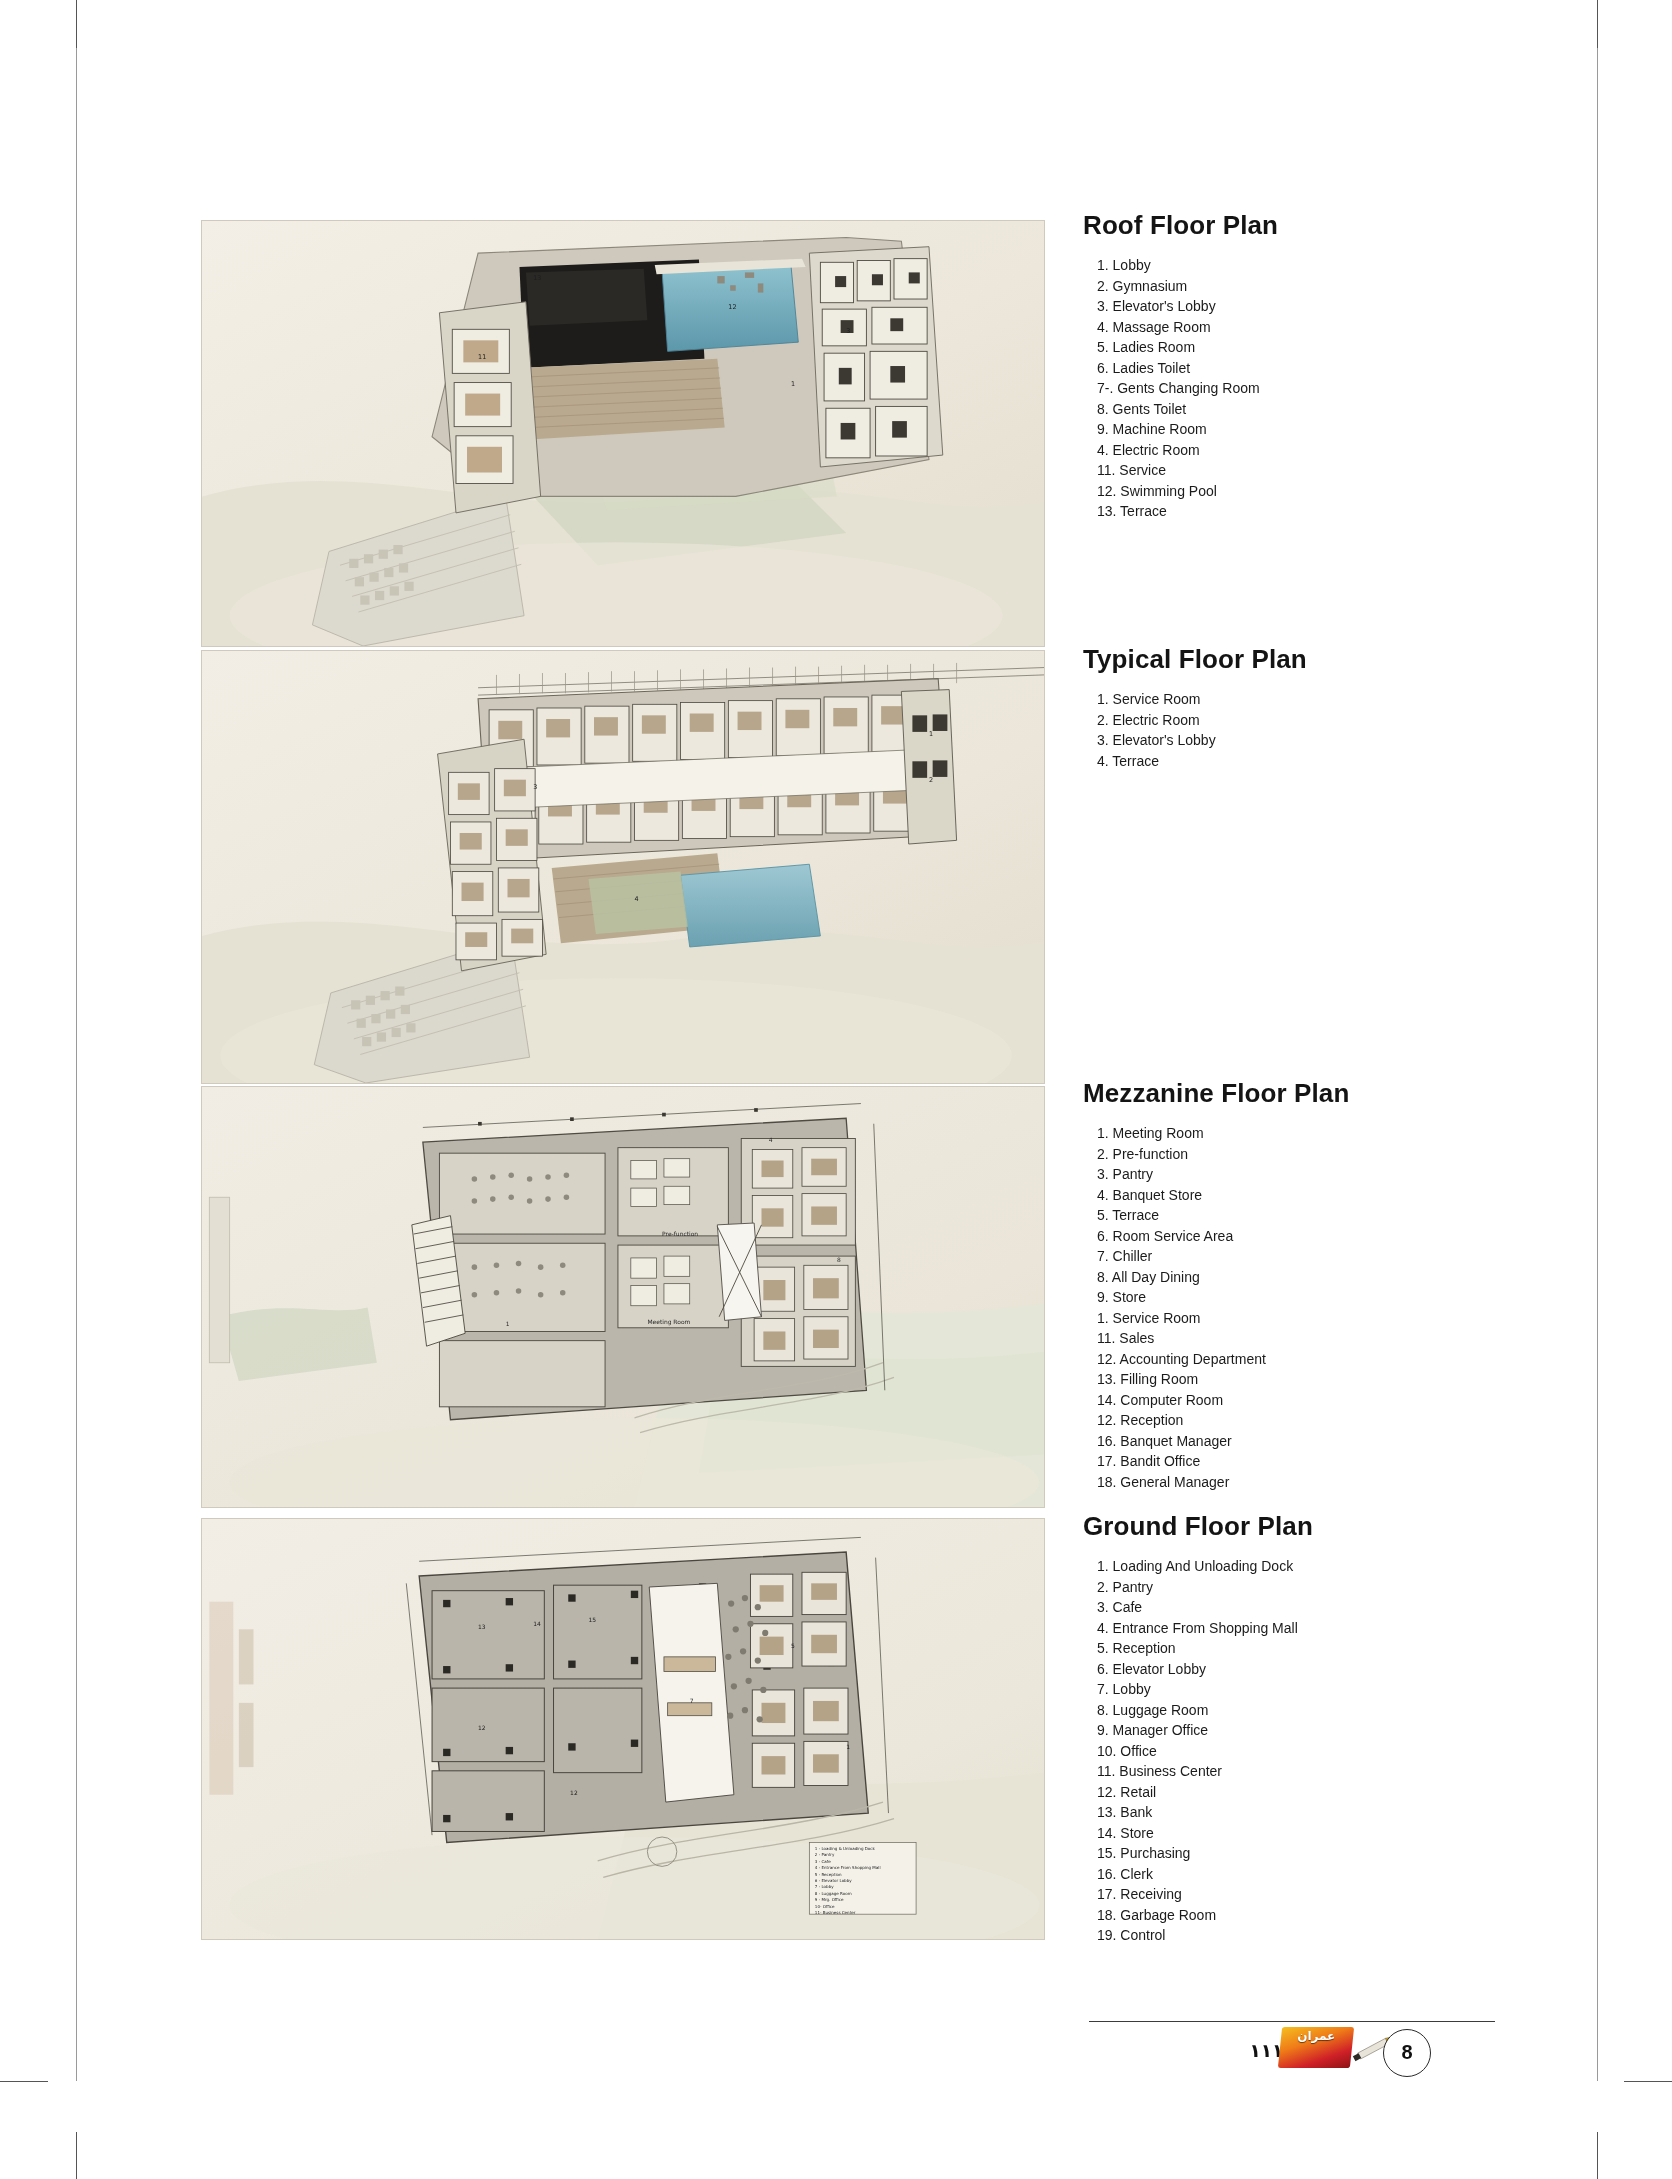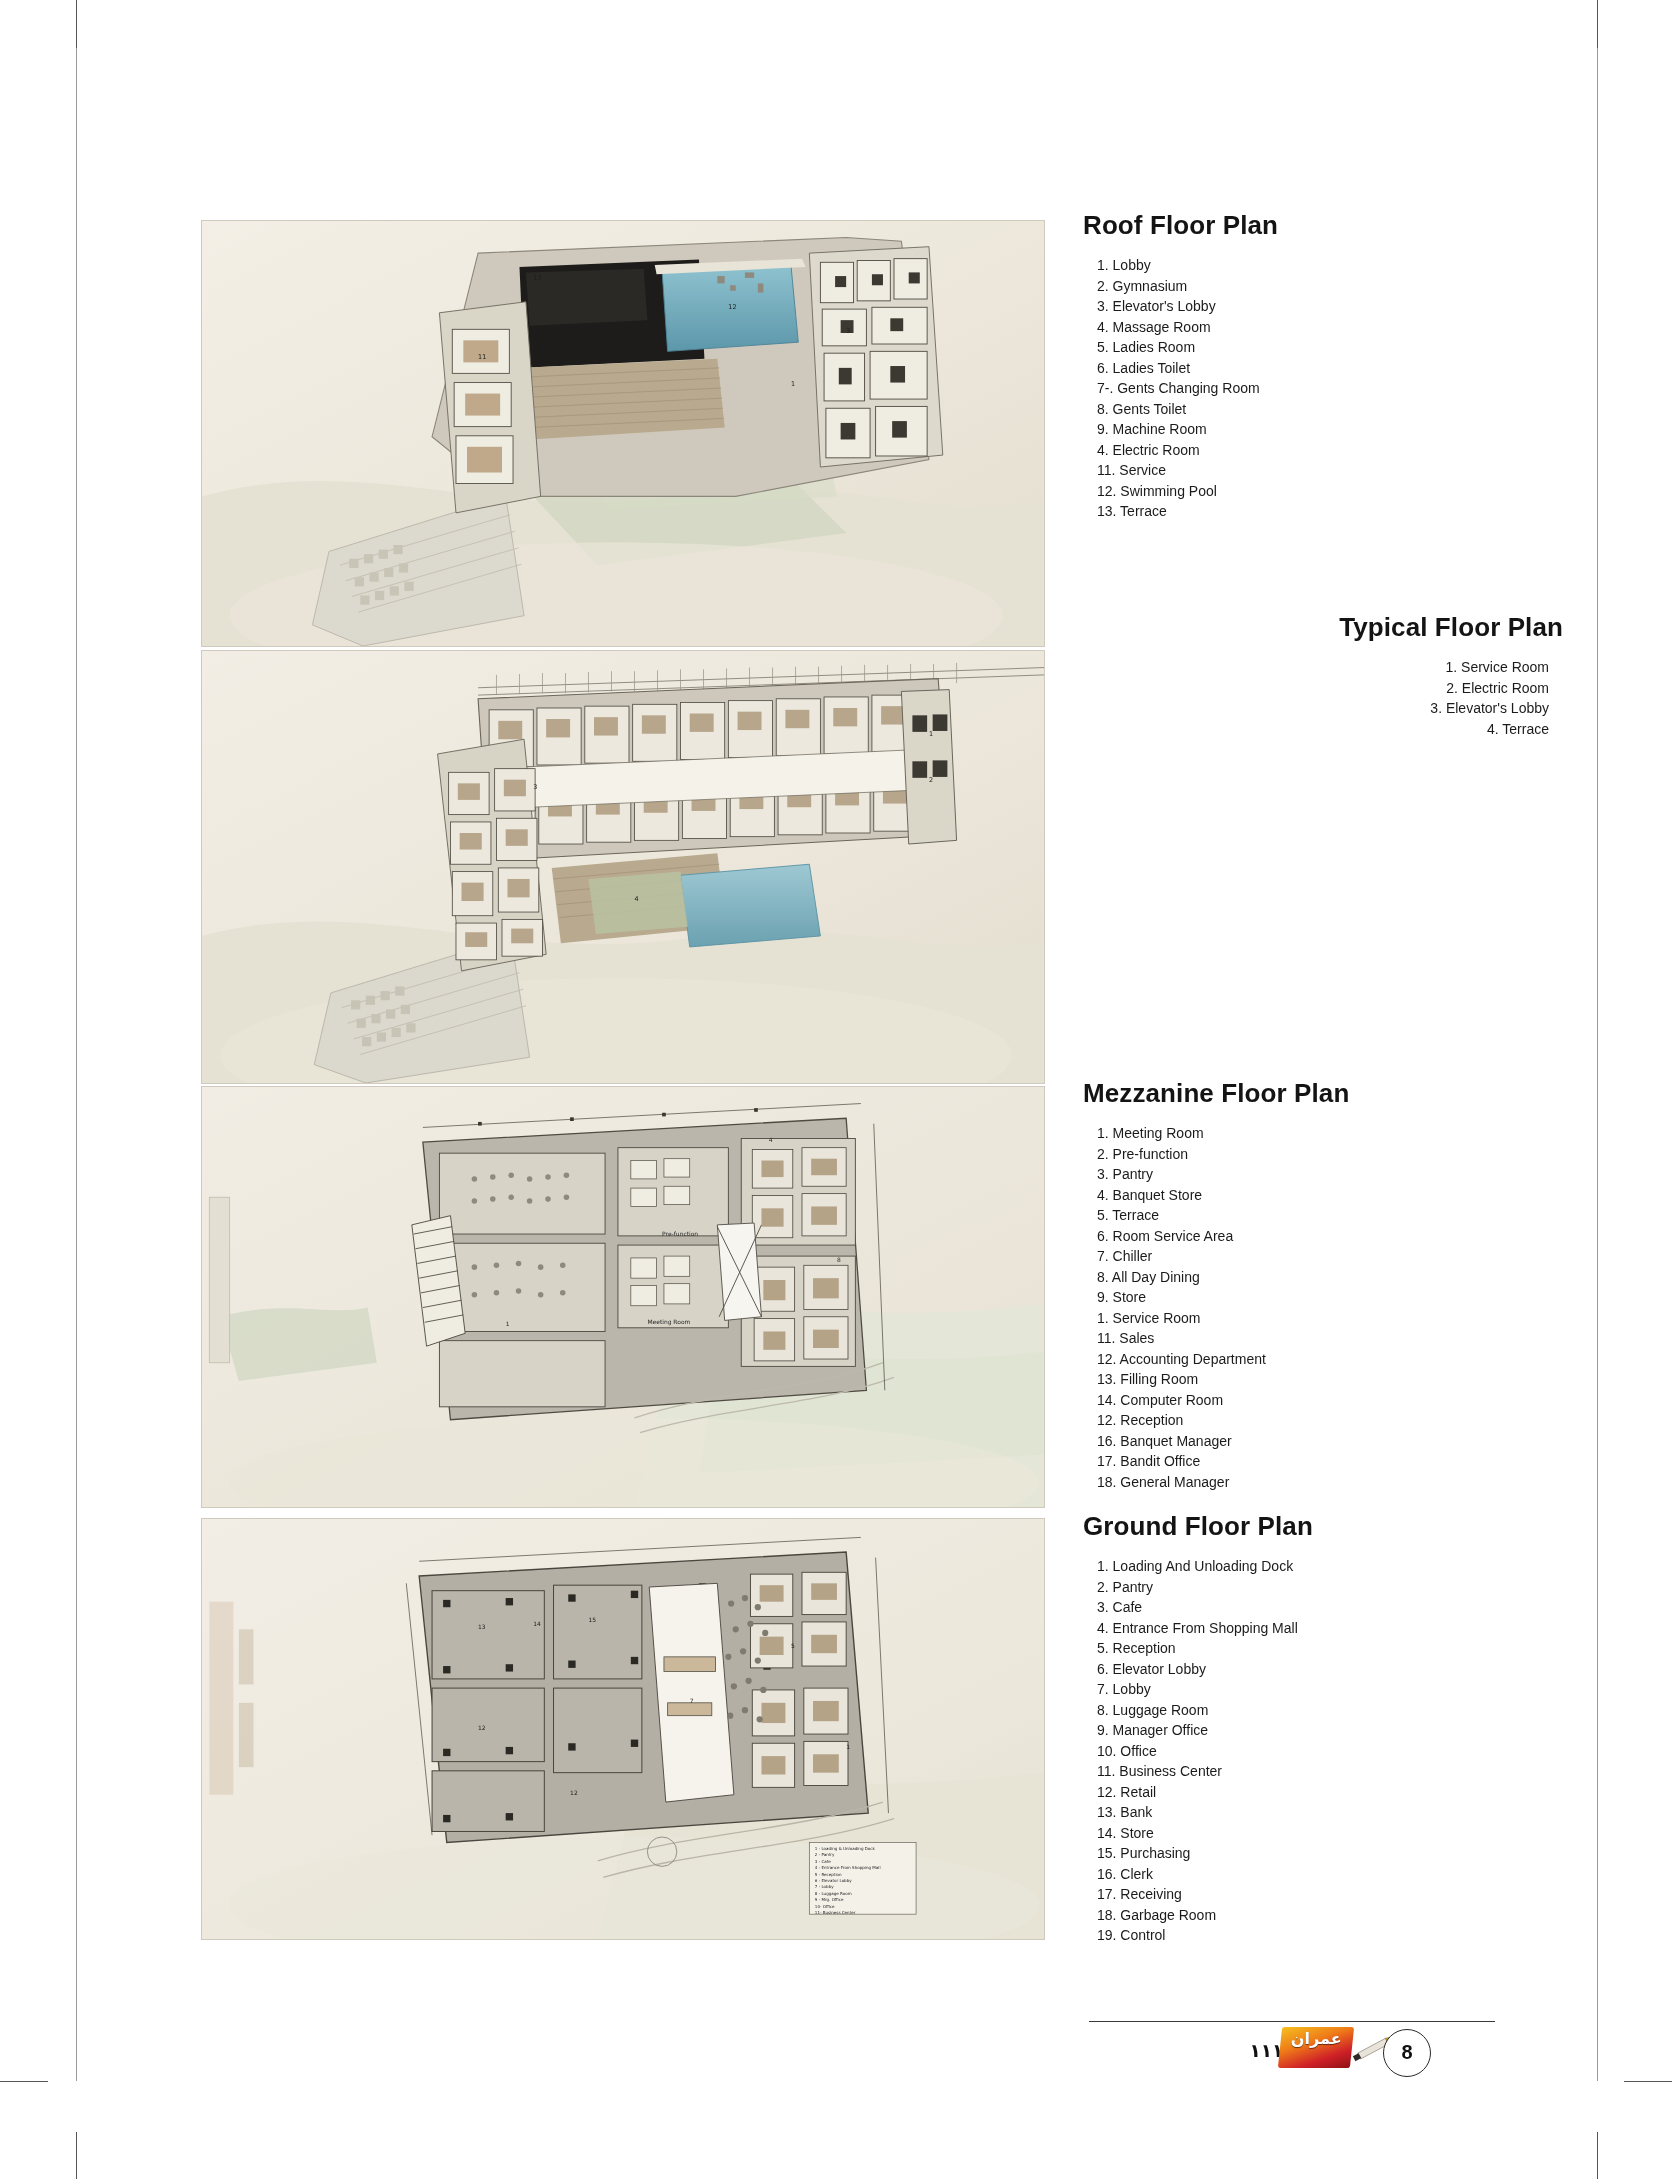--- a/index.html
+++ b/index.html
@@ -116,21 +116,21 @@
     width: 72px; height: 41px;
     background: linear-gradient(160deg,#f4bf1f 0%, #ef7b18 38%, #cf2027 72%, #8e1316 100%);
     transform: skewX(-6deg);
     border-radius: 2.8px;
   }
   .logo-text-ar {
     position: absolute;
     left: 9.2px; top: 8.3px;
     width: 66px;
     text-align: center;
-    font-size: 16px;
+    font-size: 12px;
     font-weight: bold;
     color: #ffffff;
     direction: rtl;
     font-family: "DejaVu Sans", sans-serif;
     text-shadow: 0 0.9px 0.9px rgba(0,0,0,.55);
   }
   .logo-pen {
     position: absolute;
     left: 76px; top: 1.8px;
     width: 54px; height: 50px;
@@ -462,21 +462,21 @@
           <g fill="#1e1e1e" font-family="DejaVu Sans" font-size="7">
             <text x="790" y="92">1</text>
             <text x="790" y="142">2</text>
             <text x="360" y="150">3</text>
             <text x="470" y="272">4</text>
           </g>
         </svg>
       </div>
     </div>
 
-    <div class="legend" style="top:612px;text-align:right;">
+    <div class="legend" style="top:644px;">
       <h2>Typical Floor Plan</h2>
       <ol>
         <li>1. Service Room</li>
         <li>2. Electric Room</li>
         <li>3. Elevator's Lobby</li>
         <li>4. Terrace</li>
       </ol>
     </div>
   </div>
 

